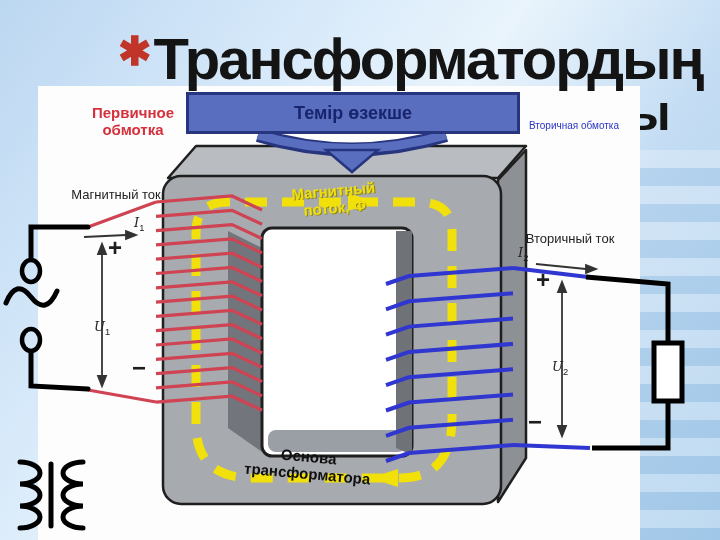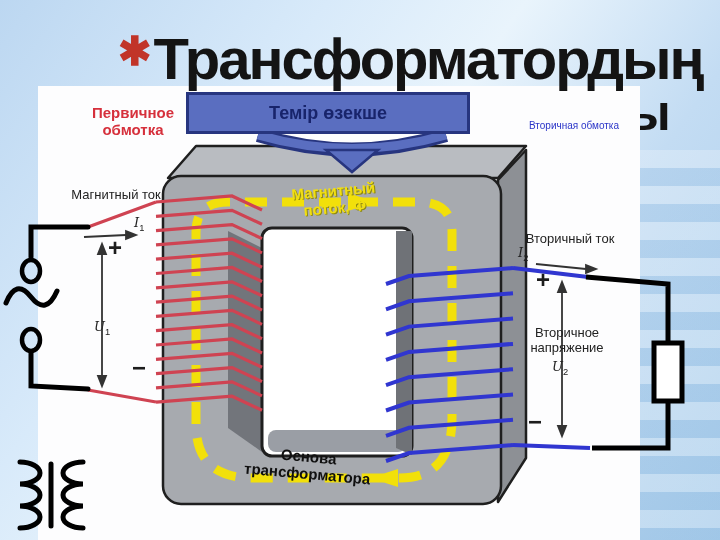--- a/index.html
+++ b/index.html
@@ -9,21 +9,21 @@
   .stage::after{content:"";position:absolute;right:0;top:150px;width:80px;height:390px;
     background:repeating-linear-gradient(180deg,rgba(255,255,255,.25) 0 18px,rgba(120,170,215,.18) 18px 36px);
     pointer-events:none;}
   .title{position:absolute;left:118px;top:30px;z-index:6;white-space:nowrap;
     font-weight:bold;font-size:58px;letter-spacing:-2px;color:#141414;line-height:1;}
   .title .star{color:#c13428;font-size:40px;letter-spacing:0;vertical-align:14px;margin-right:2px;}
   .title-frag{position:absolute;left:628px;top:88px;z-index:1;
     font-weight:bold;font-size:50px;color:#141414;line-height:1;}
   .panel{position:absolute;left:38px;top:86px;width:602px;height:454px;background:#fdfdfe;z-index:2;}
   svg.draw{position:absolute;left:0;top:0;z-index:3;}
-  .callout{position:absolute;left:186px;top:92px;width:284px;height:42px;z-index:5;
+  .callout{position:absolute;left:186px;top:92px;width:334px;height:42px;z-index:5;
     background:#5a6ec0;border:3px solid #27357f;box-sizing:border-box;
     display:flex;align-items:center;justify-content:center;
     font-size:18px;font-weight:bold;color:#18246b;}
   .lbl{position:absolute;z-index:4;text-align:center;line-height:1.15;color:#222;font-size:13px;}
   .lbl sub{font-size:72%;}
   .lbl i{font-family:"DejaVu Serif",serif;}
   .red{color:#d6303c;font-weight:bold;font-size:15px;}
   .blue{color:#2b35c8;font-weight:normal;font-size:10px;}
   .sign{font-size:24px;font-weight:bold;color:#1d1d1d;line-height:1;}
   .flux{color:#f2df10;font-weight:bold;font-size:15px;transform:rotate(-5deg);
@@ -143,20 +143,19 @@
   <div class="lbl" style="left:62px;top:188px;width:108px;">Магнитный ток</div>
   <div class="lbl" style="left:134px;top:216px;"><i>I</i><sub>1</sub></div>
   <div class="lbl sign" style="left:108px;top:236px;">+</div>
   <div class="lbl" style="left:94px;top:320px;"><i>U</i><sub>1</sub></div>
   <div class="lbl sign" style="left:132px;top:356px;">−</div>
 
   <div class="lbl blue" style="left:512px;top:120px;width:124px;">Вторичная обмотка</div>
   <div class="lbl" style="left:520px;top:232px;width:100px;">Вторичный ток</div>
   <div class="lbl" style="left:518px;top:246px;"><i>I</i><sub>2</sub></div>
   <div class="lbl sign" style="left:536px;top:268px;">+</div>
-  <div class="lbl" style="left:506px;top:326px;width:122px;">Вторичное напряжение</div>
   <div class="lbl" style="left:552px;top:360px;"><i>U</i><sub>2</sub></div>
   <div class="lbl sign" style="left:528px;top:410px;">−</div>
 
   <div class="lbl flux" style="left:278px;top:182px;width:112px;">Магнитный поток, Ф</div>
   <div class="lbl core-cap" style="left:226px;top:448px;width:164px;">Основа трансформатора</div>
 
 </div>
 
 </body></html>

